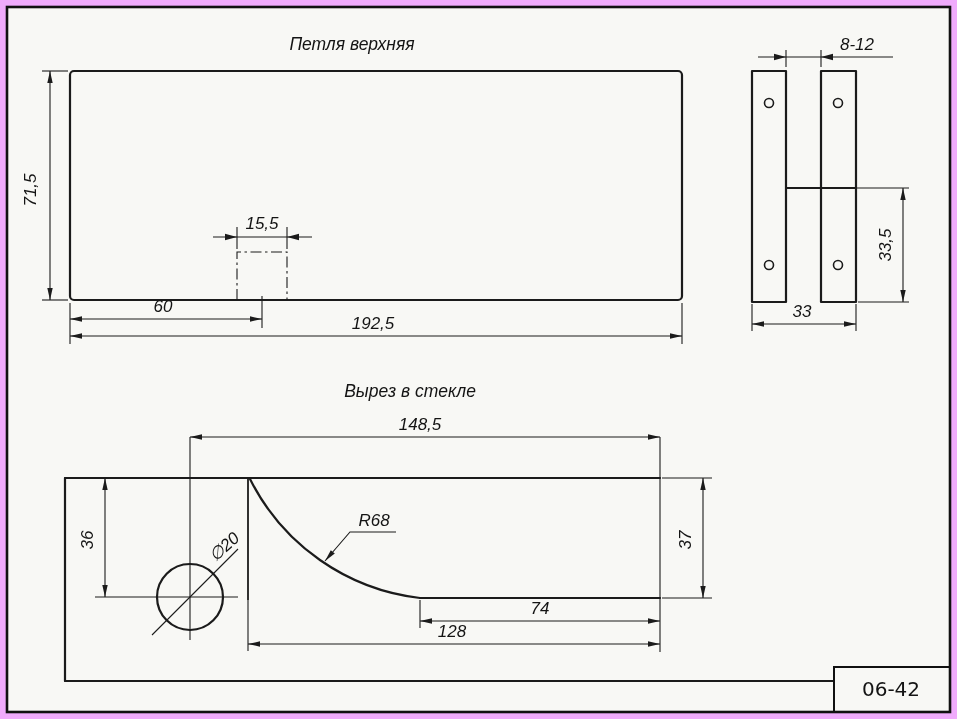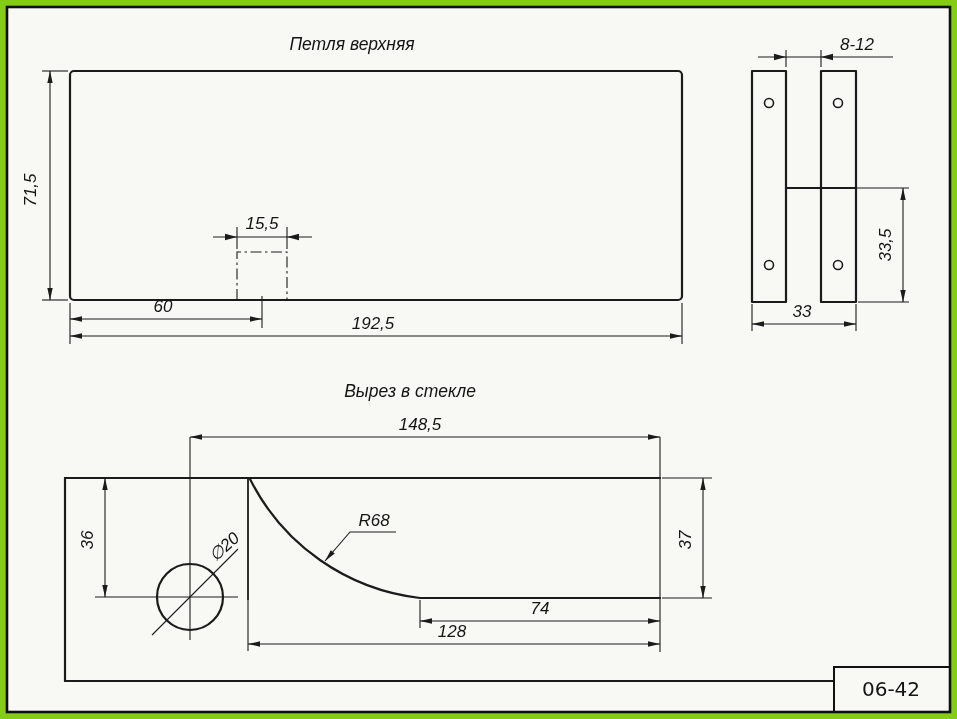--- a/index.html
+++ b/index.html
@@ -1,16 +1,16 @@
 <!DOCTYPE html>
 <html><head>
 <meta charset="utf-8">
 <style>
   html,body{margin:0;padding:0;background:#f2f2ef;}
-  .page{position:relative;width:957px;height:719px;background:#84cc16;overflow:hidden;}
+  .page{position:relative;width:957px;height:719px;background:#f0abfc;overflow:hidden;}
   svg{display:block;}
   .part{fill:none;stroke:#1b1b1b;stroke-width:2.2;stroke-linecap:round;stroke-linejoin:round;}
   .med{fill:none;stroke:#1b1b1b;stroke-width:1.8;}
   .thin{fill:none;stroke:#1b1b1b;stroke-width:1.1;}
   .dim{fill:none;stroke:#1b1b1b;stroke-width:1.1;}
   .cline{fill:none;stroke:#1b1b1b;stroke-width:1.1;stroke-dasharray:11 3.5 2.5 3.5;}
   .hole{fill:none;stroke:#1b1b1b;stroke-width:1.6;}
   .frame{fill:#f8f8f5;stroke:#111;stroke-width:2.6;}
   .tblock{fill:none;stroke:#111;stroke-width:2;}
   .arr{fill:#1b1b1b;stroke:none;}

